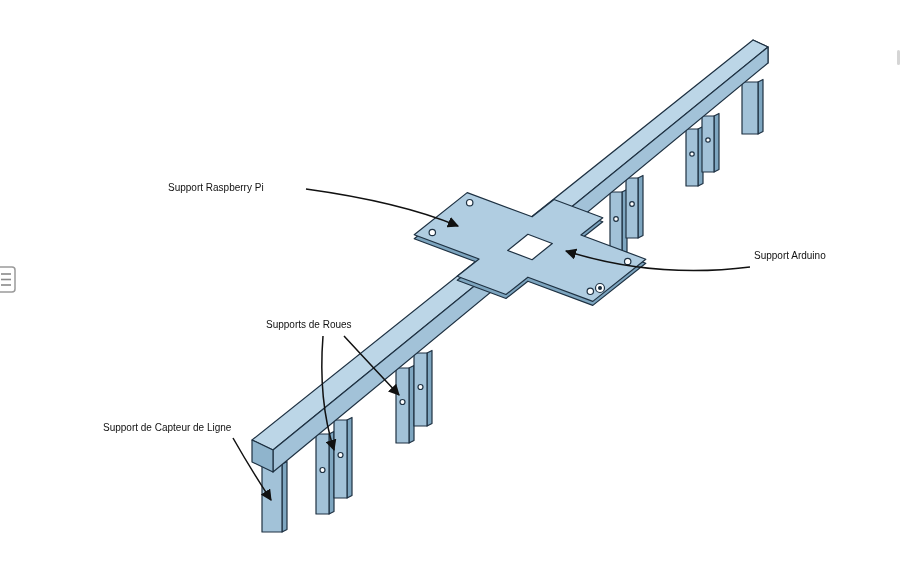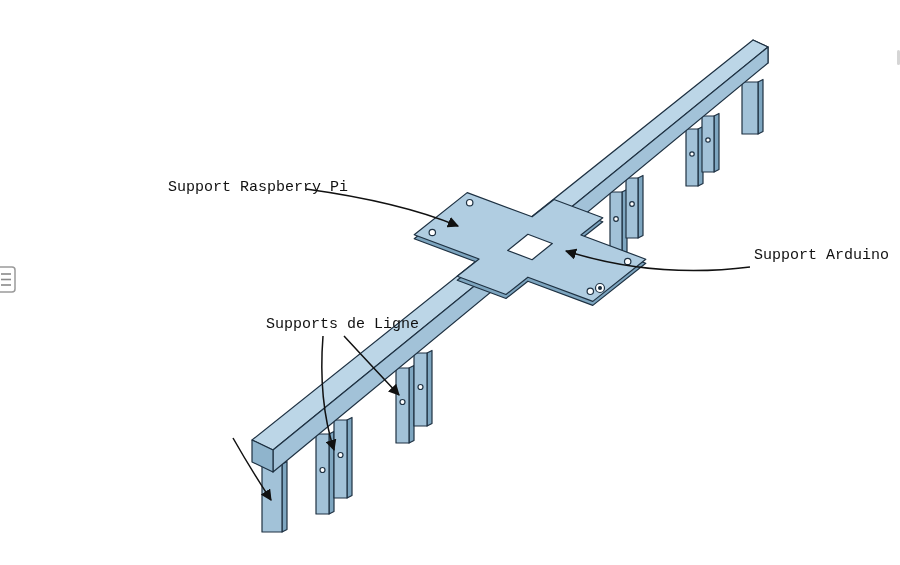--- a/index.html
+++ b/index.html
@@ -7,23 +7,22 @@
     --part_cap:#8fb4cc; --part_cap_dark:#86abc4; --plate_top:#b0cde1; --plate_edge:#7da5bf;
     --outline:#1e3142; --annotation:#111111;
   }
   html,body{margin:0;padding:0}
   .stage{
     position:relative;width:900px;height:565px;background:var(--background);
     overflow:hidden;font-family:"Liberation Sans",sans-serif;
   }
   .viewport-svg{position:absolute;left:0;top:0}
   .callout{
-    position:absolute;font-size:15px;line-height:15px;color:var(--annotation);
+    position:absolute;font-size:10px;line-height:15px;color:var(--annotation);
     white-space:nowrap;
-    font-family:Liberation Mono, monospace;
   }
   
   .ft{fill:var(--part_top)} .fm{fill:var(--part_mid)} .fs{fill:var(--part_side)}
   .fcl{fill:var(--part_cap)} .fcr{fill:var(--part_cap_dark)}
   .pt{fill:var(--plate_top)} .pe{fill:var(--plate_edge)} .hole{fill:#ffffff}
   #model *{stroke:var(--outline);stroke-width:1.2;stroke-linejoin:round}
   #arrows path{stroke:var(--annotation);stroke-width:1.5;fill:none}
   #arrowhead path{fill:var(--annotation);stroke:none}
   .tree-toggle{
     position:absolute;left:-10px;top:266px;width:26px;height:27px;
@@ -127,21 +126,22 @@
       <path d="M306,189 Q400,202 458,226" marker-end="url(#arrowhead)"></path>
       <path d="M750,267 Q655,279 566,251" marker-end="url(#arrowhead)"></path>
       <path d="M323,336 Q318,400 334,450" marker-end="url(#arrowhead)"></path>
       <path d="M344,336 Q368,362 399,395" marker-end="url(#arrowhead)"></path>
       <path d="M233,438 Q250,468 271,500" marker-end="url(#arrowhead)"></path>
     </g>
   </svg>
 
   <div class="callout" style="left:168px;top:180px">Support Raspberry Pi</div>
   <div class="callout" style="left:754px;top:248px">Support Arduino</div>
-  <div class="callout" style="left:266px;top:317px">Supports de Ligne</div>
+  <div class="callout" style="left:266px;top:317px">Supports de Roues</div>
+  <div class="callout" style="left:103px;top:420px">Support de Capteur de Ligne</div>
 
   <div class="tree-toggle">
     <svg width="26" height="27" viewBox="0 0 26 27">
       <rect x="1" y="1" width="24" height="25" rx="3" fill="#ffffff" stroke="#9a9a9a" stroke-width="1.5"></rect>
       <circle cx="7" cy="8" r="1.3" fill="#8a8a8a"></circle>
       <line x1="11" y1="8" x2="21" y2="8" stroke="#8a8a8a" stroke-width="1.6"></line>
       <circle cx="7" cy="13.5" r="1.3" fill="#8a8a8a"></circle>
       <line x1="11" y1="13.5" x2="21" y2="13.5" stroke="#8a8a8a" stroke-width="1.6"></line>
       <circle cx="7" cy="19" r="1.3" fill="#8a8a8a"></circle>
       <line x1="11" y1="19" x2="21" y2="19" stroke="#8a8a8a" stroke-width="1.6"></line>

